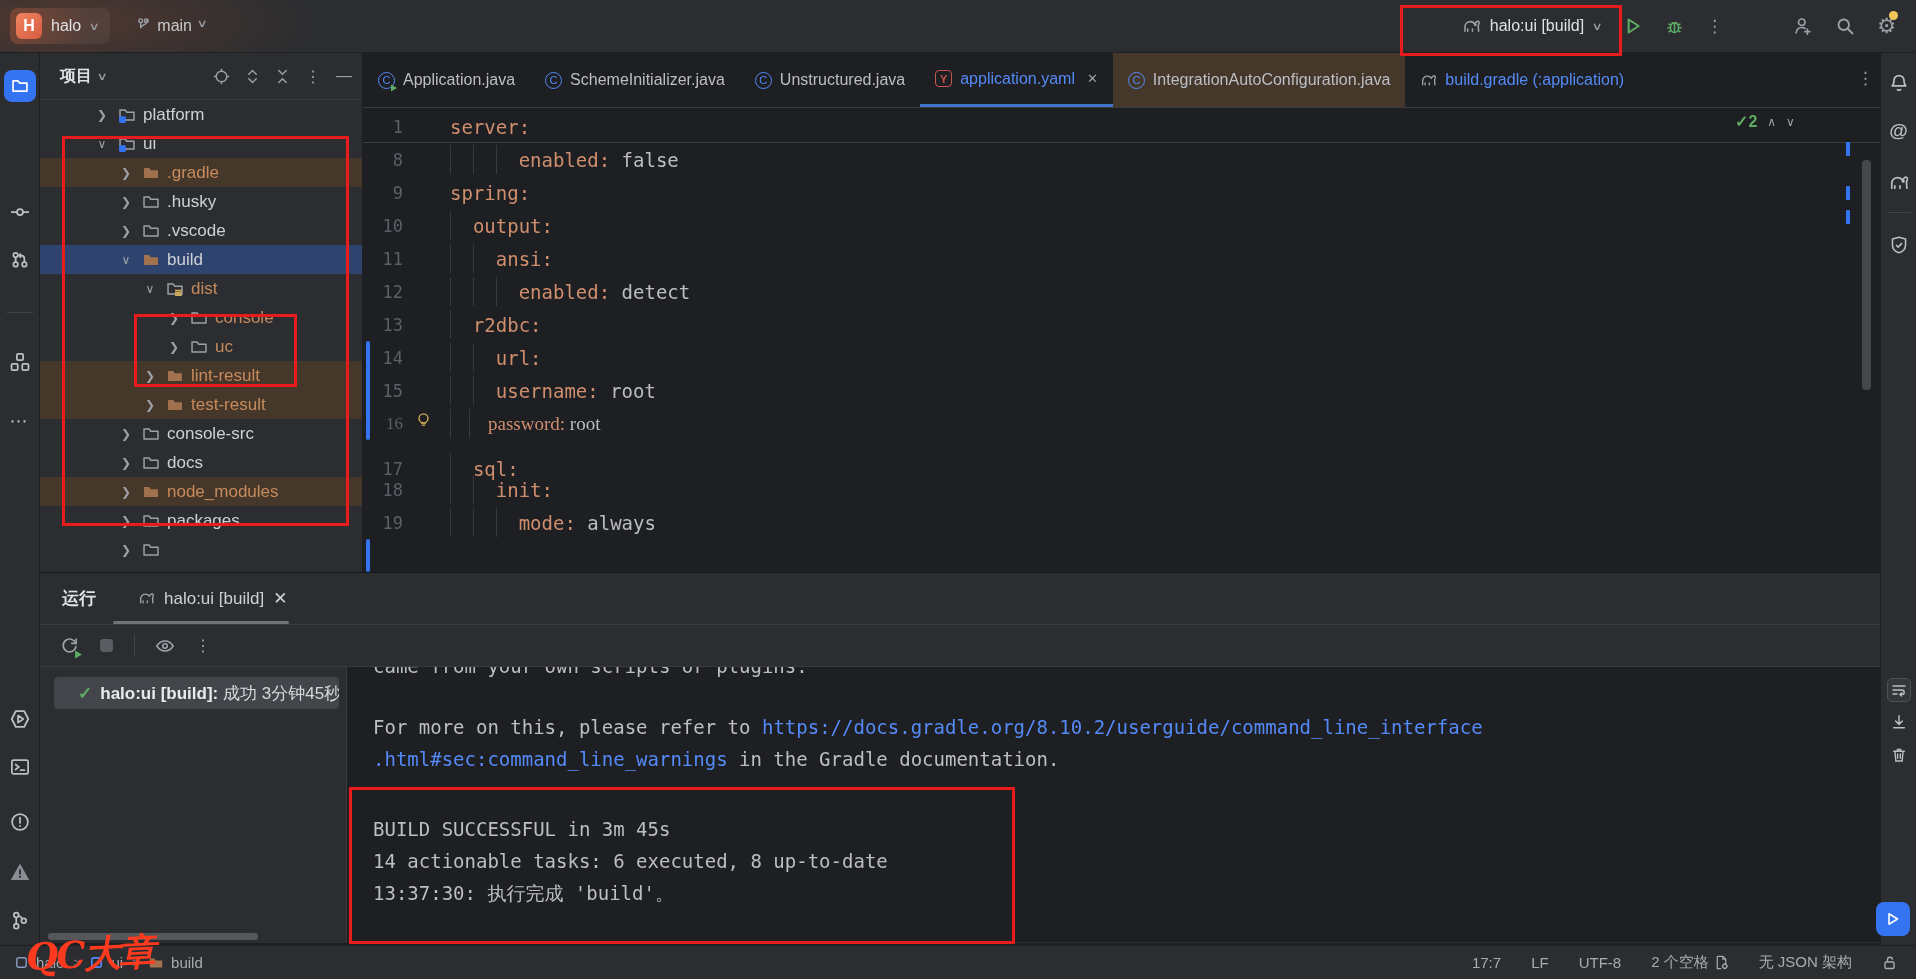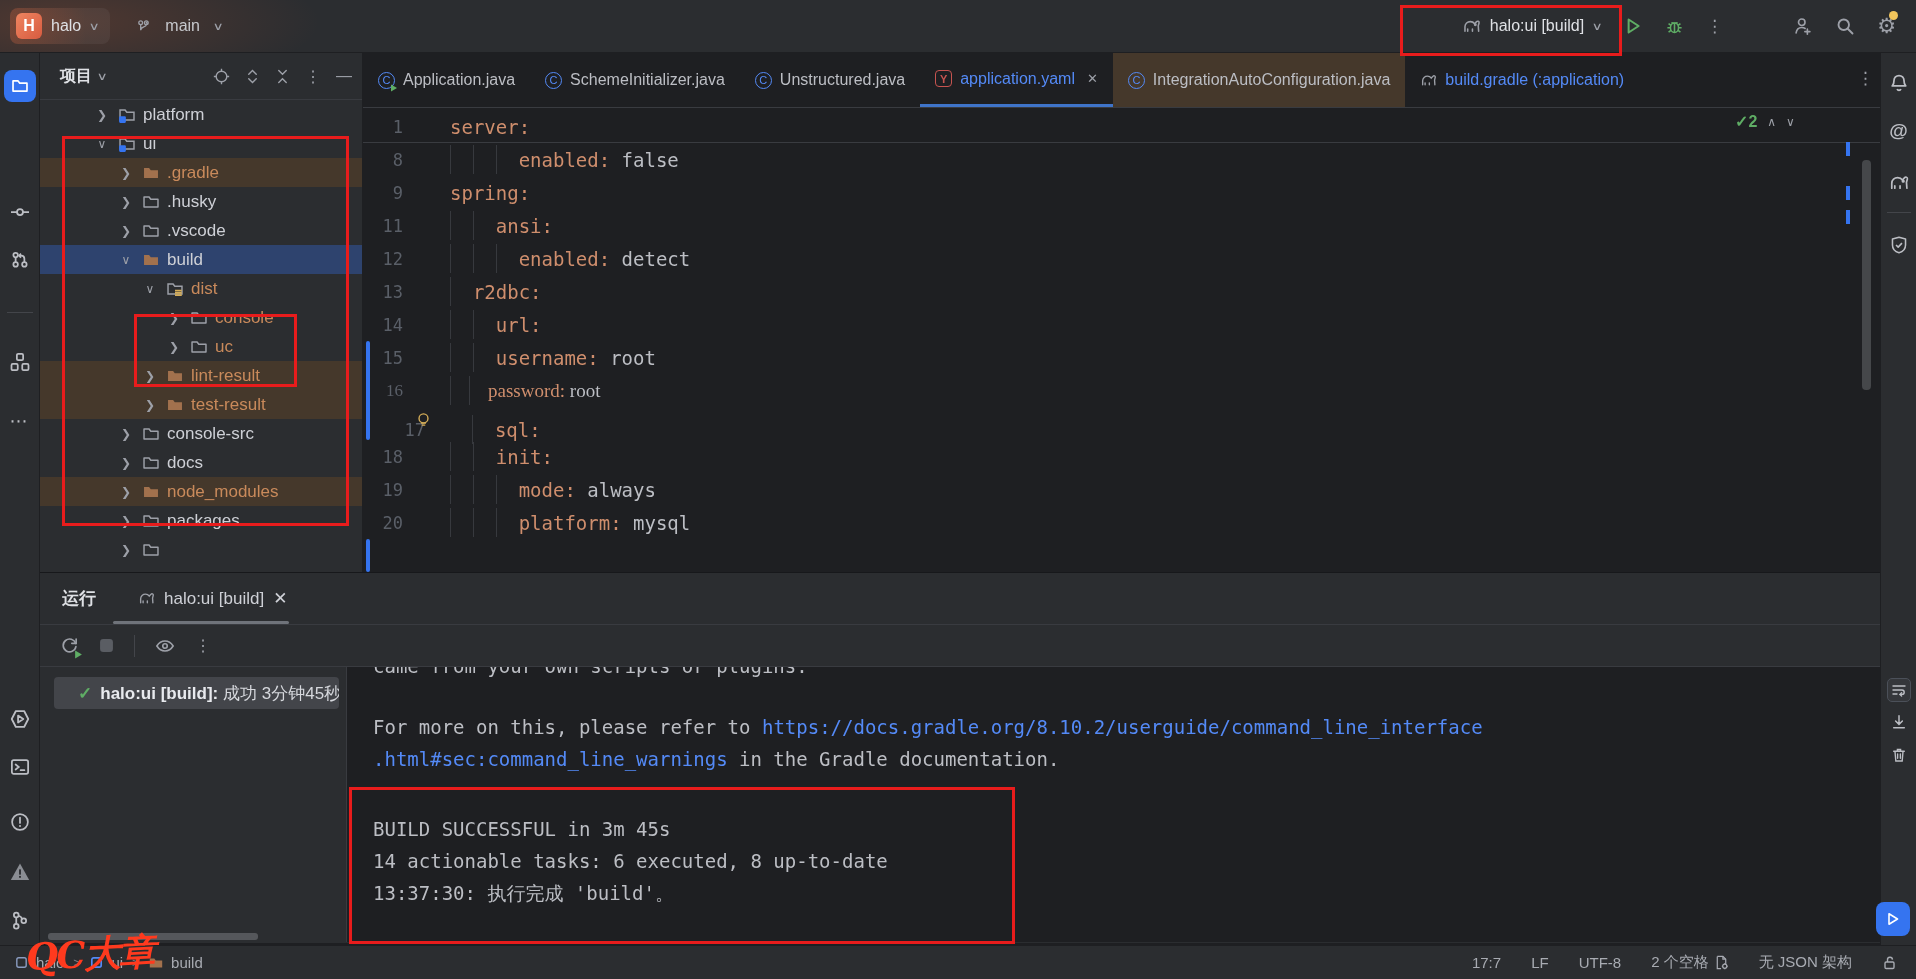--- a/index.html
+++ b/index.html
@@ -12,21 +12,21 @@
   
   #topbar { left:0; top:0; width:1916px; height:53px;
     background:radial-gradient(260px 70px at 60px 22px, rgba(214,94,48,.22), transparent), #2b2d30;
     border-bottom:1px solid #1e1f22; display:flex; align-items:center; }
   .proj-pill { display:flex; align-items:center; gap:9px; height:36px; margin-left:10px; padding:0 12px 0 6px;
     border-radius:8px; background:linear-gradient(90deg, rgba(224,106,66,.30), rgba(255,255,255,.05) 75%); cursor:pointer;}
   .proj-logo { width:26px; height:26px; border-radius:6px; background:linear-gradient(135deg,#ef8560,#d75b40);
     color:#fff; font-weight:bold; font-size:16px; display:flex; align-items:center; justify-content:center; }
   .proj-name { color:#dfe1e5; font-size:16px; }
   .chev { color:#9da0a8; font-size:11px; transform:scaleX(1.4); }
-  .branch-widget { display:flex; align-items:center; gap:14px; margin-left:26px; color:#c6c8cc; font-size:16px; cursor:pointer;}
+  .branch-widget { display:flex; align-items:flex-start; gap:6px; margin-left:26px; color:#c6c8cc; font-size:16px; cursor:pointer;}
   #topbar-right { margin-left:auto; display:flex; align-items:center; gap:22px; padding-right:20px; }
   .run-widget { display:flex; align-items:center; gap:9px; color:#dfe1e5; font-size:16px; cursor:pointer;}
   .tb-btn { cursor:pointer; }
 
   
   #actbar { left:0; top:53px; width:40px; height:892px; background:#2b2d30; border-right:1px solid #1e1f22; }
   #rightbar { left:1880px; top:53px; width:36px; height:892px; background:#2b2d30; border-left:1px solid #1e1f22; }
   .act-ic { position:absolute; left:50%; transform:translate(-50%,-50%); cursor:pointer; }
   .act-sel { width:32px; height:32px; border-radius:8px; background:#3574f0; color:#fff; display:flex; align-items:center; justify-content:center;}
   .hr-div { position:absolute; left:7px; width:26px; border-top:1px solid #43454a; }
@@ -451,30 +451,30 @@
       </span>
       <span>build.gradle (:application)</span>
     </div>
   </div>
 <div id="tab-kebab" class="abs">⋮</div>
 
 <div id="editor" class="abs">
     <div class="eline" style="top: 2px;"><span class="lnum">1</span><span class="lcode"><span class="ind" style="width: 0ch;"></span><span class="ykey">server:</span></span></div>
     <div class="eline" style="top: 2px;"><span class="lnum">8</span><span class="lcode"><span class="ind" style="width: 6ch;"></span><span class="ykey">enabled:</span><span class="yval"> false</span></span></div>
     <div class="eline" style="top: 2px;"><span class="lnum">9</span><span class="lcode"><span class="ind" style="width: 0ch;"></span><span class="ykey">spring:</span></span></div>
+    <div class="eline" style="top: 2px;"><span class="lnum">10</span><span class="lcode"><span class="ind" style="width: 2ch;"></span><span class="ykey">output:</span></span></div>
     <div class="eline" style="top: 2px;"><span class="lnum">11</span><span class="lcode"><span class="ind" style="width: 4ch;"></span><span class="ykey">ansi:</span></span></div>
     <div class="eline" style="top: 2px;"><span class="lnum">12</span><span class="lcode"><span class="ind" style="width: 6ch;"></span><span class="ykey">enabled:</span><span class="yval"> detect</span></span></div>
     <div class="eline" style="top: 2px;"><span class="lnum">13</span><span class="lcode"><span class="ind" style="width: 2ch;"></span><span class="ykey">r2dbc:</span></span></div>
     <div class="eline" style="top: 2px; text-decoration: underline;"><span class="lnum">14</span><span class="lcode"><span class="ind" style="width: 4ch;"></span><span class="ykey">url:</span></span></div>
     <div class="eline" style="top: 2px;"><span class="lnum">15</span><span class="lcode"><span class="ind" style="width: 4ch;"></span><span class="ykey">username:</span><span class="yval"> root</span></span></div>
     <div class="eline" style="top: 2px; font-family: Liberation Serif, serif;"><span class="lnum">16</span><span class="lcode"><span class="ind" style="width: 4ch;"></span><span class="ykey">password:</span><span class="yval"> root</span></span></div>
-    <div class="eline" style="top: 8px; margin-left: 22px;"><span class="lnum">17</span><span class="lcode"><span class="ind" style="width: 2ch;"></span><span class="ykey">sql:</span></span></div>
+    <div class="eline" style="top: 14px;"><span class="lnum">17</span><span class="lcode"><span class="ind" style="width: 2ch;"></span><span class="ykey">sql:</span></span></div>
     <div class="eline" style="top: 2px;"><span class="lnum">18</span><span class="lcode"><span class="ind" style="width: 4ch;"></span><span class="ykey">init:</span></span></div>
     <div class="eline" style="top: 2px;"><span class="lnum">19</span><span class="lcode"><span class="ind" style="width: 6ch;"></span><span class="ykey">mode:</span><span class="yval"> always</span></span></div>
-    <div class="eline" style="top: 2px;"><span class="lnum">20</span><span class="lcode"><span class="ind" style="width: 6ch;"></span><span class="ykey">platform:</span><span class="yval"> mysql</span></span></div>
   </div>
 <div id="fold-line" class="abs"></div>
 <div class="abs gbar" style="left:366px; top:341px; height:99px;"></div>
 <div class="abs gbar" style="left:366px; top:539px; height:33px;"></div>
 <div id="bulb" class="abs">
   <svg width="17" height="17" viewBox="0 0 16 16">
       <circle cx="8" cy="6" r="4.2" fill="none" stroke="#d6ae58" stroke-width="1.3"></circle>
       <path d="M6.3 10.5h3.4M6.8 12.3h2.4" stroke="#d6ae58" stroke-width="1.3" stroke-linecap="round"></path>
     </svg>
 </div>

